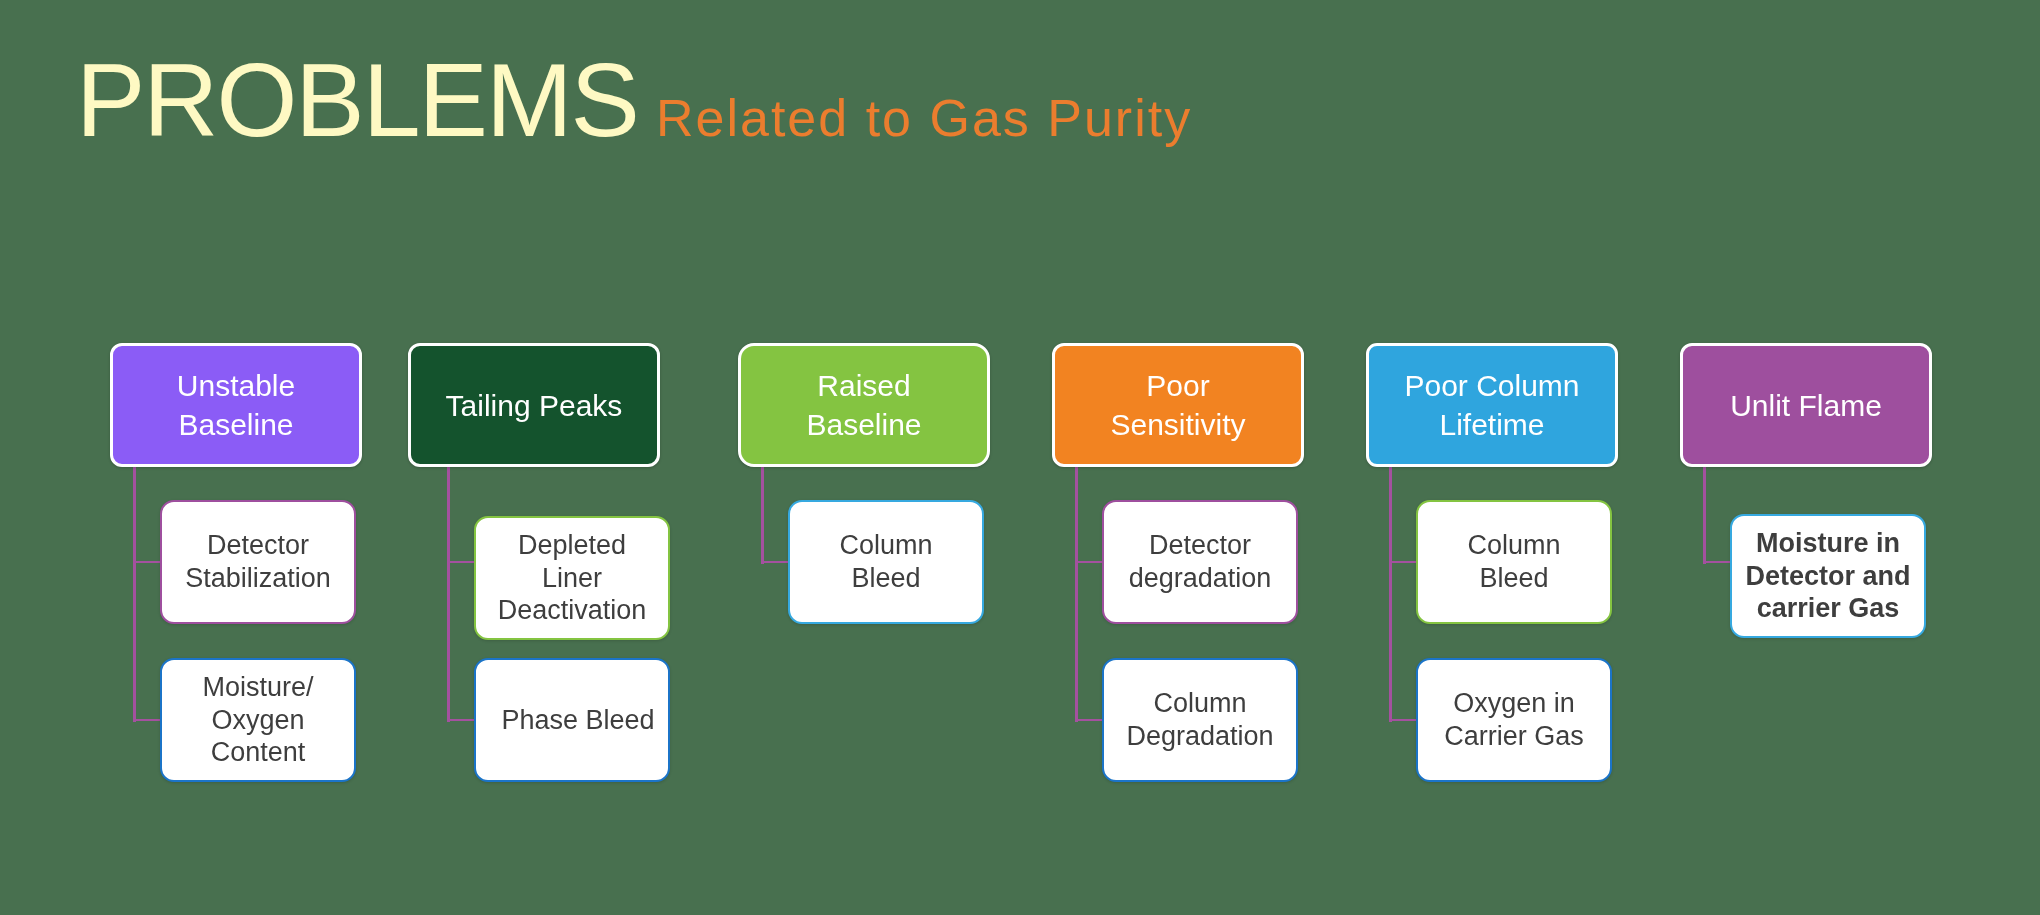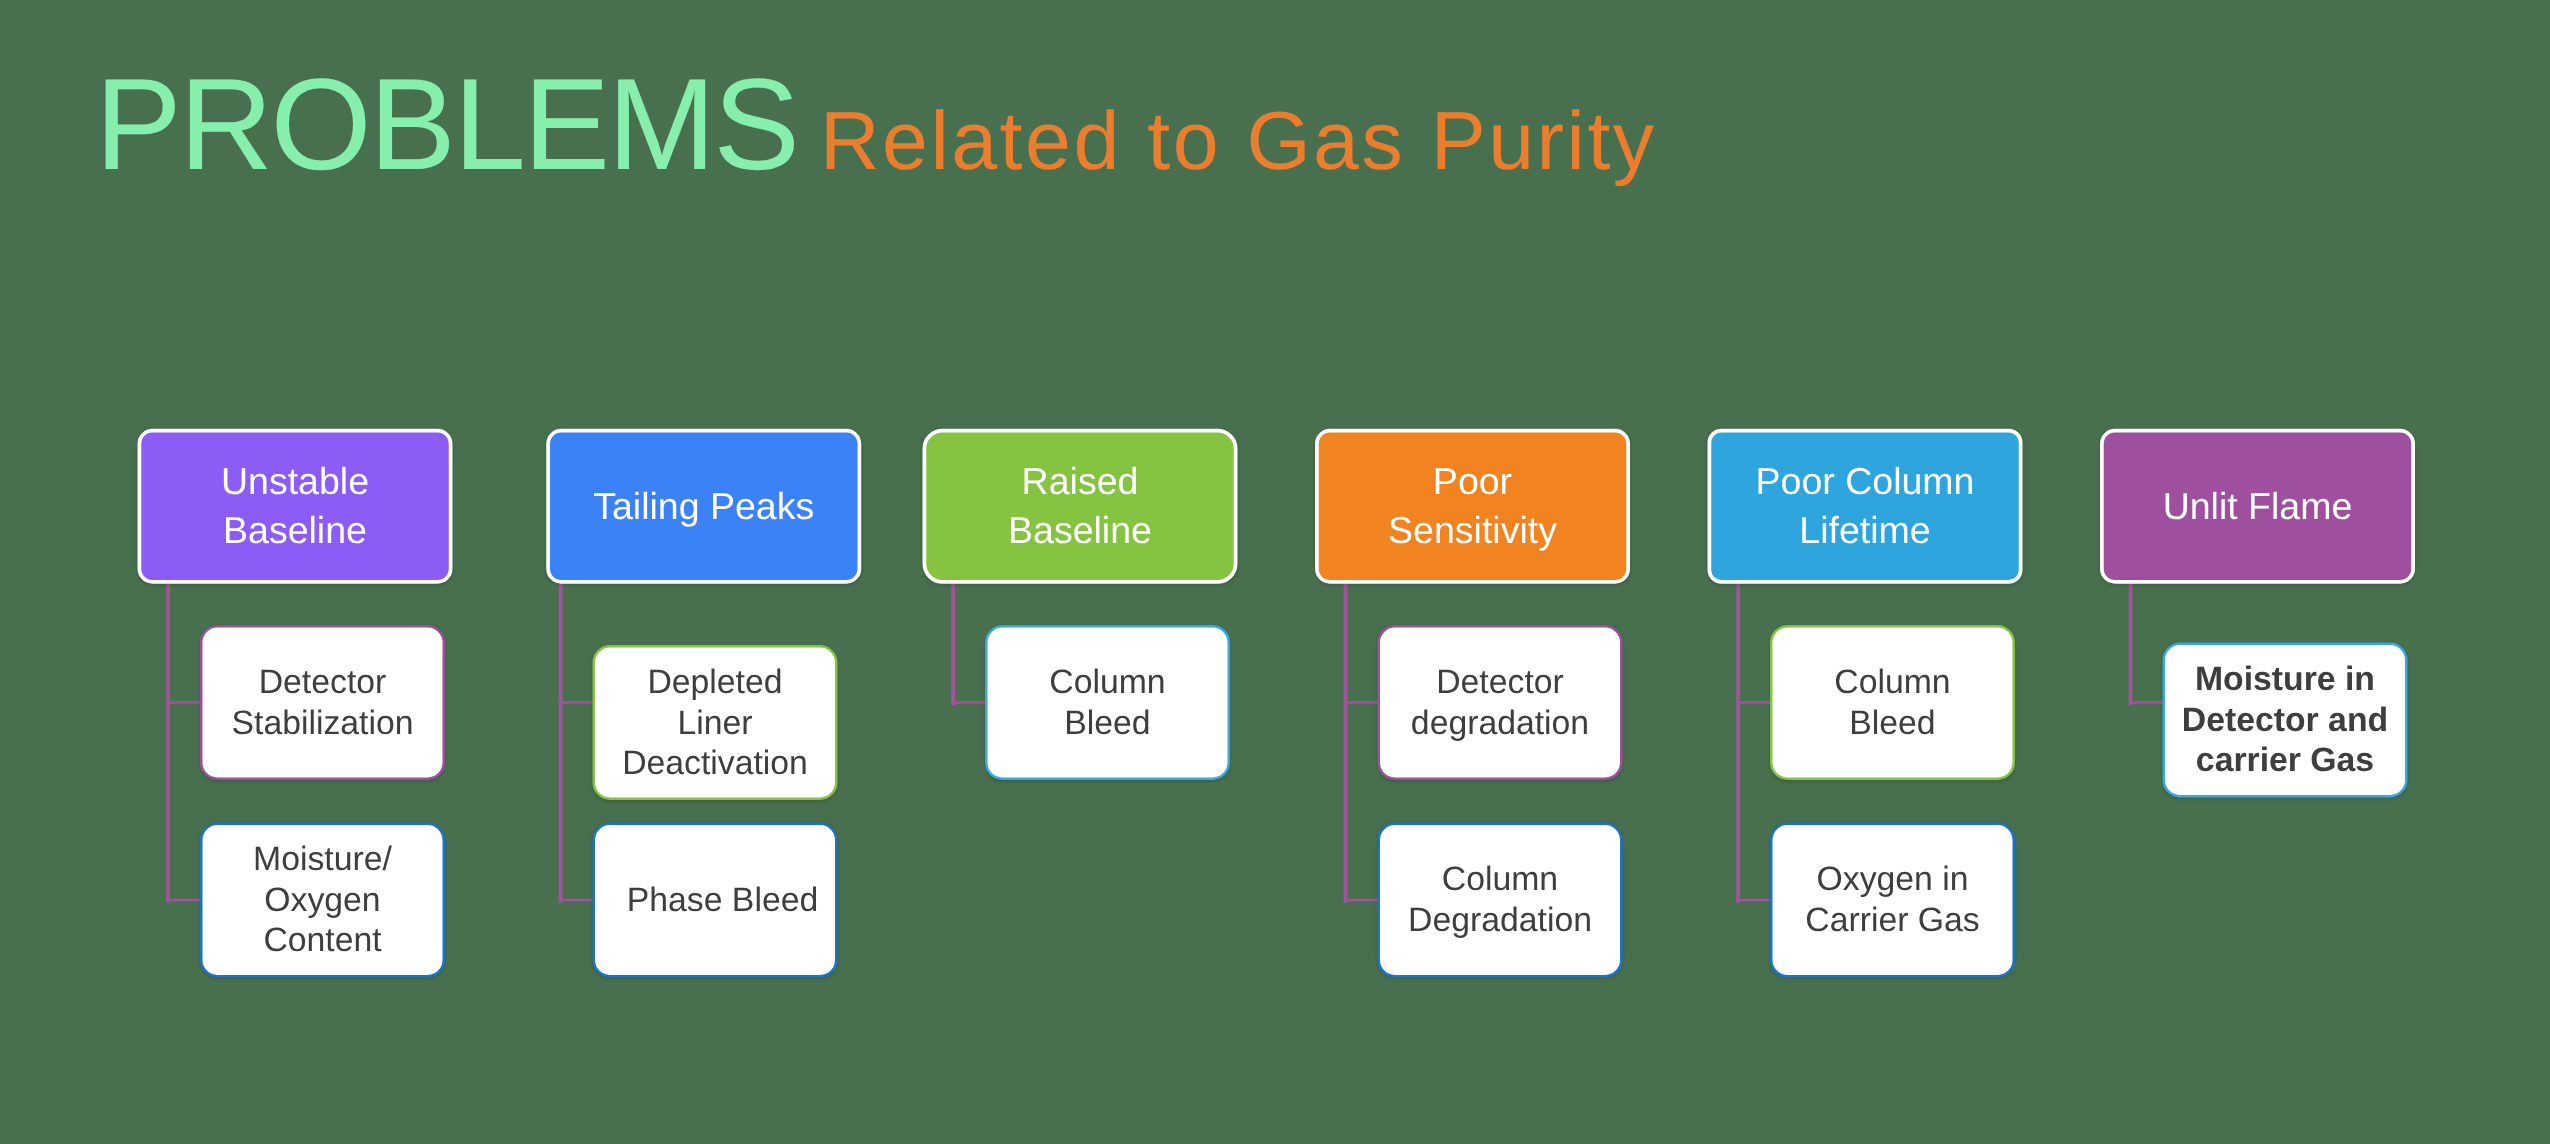--- a/index.html
+++ b/index.html
@@ -20,24 +20,24 @@
     top: 48px;
     display: flex;
     align-items: baseline;
     white-space: nowrap;
   }
   .title-main {
     font-size: 104px;
     line-height: 1;
     font-weight: 400;
     letter-spacing: -2px;
-    color: #86efac;
+    color: #fef9c3;
   }
   .title-sub {
-    font-size: 66px;
+    font-size: 52px;
     line-height: 1;
     font-weight: 400;
     letter-spacing: 2px;
     margin-left: 18px;
     color: #EB7D2E;
   }
 
   
   .header-box {
     position: absolute;
@@ -94,21 +94,21 @@
       <div class="header-box" style="left: 110px; top: 343px; background: #8b5cf6;">Unstable
 Baseline</div>
       <div class="conn-v" style="left: 133px; top: 465px; height: 256.5px; background: rgb(164, 81, 159);"></div>
       <div class="conn-h" style="left: 133px; top: 560.75px; width: 30px; background: rgb(164, 81, 159);"></div>
       <div class="child-box" style="left: 160px; top: 500px; border: 2px solid rgb(158, 79, 158);">Detector
 Stabilization</div>
       <div class="conn-h" style="left: 133px; top: 718.75px; width: 30px; background: rgb(164, 81, 159);"></div>
       <div class="child-box" style="left: 160px; top: 658px; border: 2px solid rgb(27, 116, 200);">Moisture/
 Oxygen
 Content</div>
-      <div class="header-box" style="left: 437px; top: 343px; background: #3b82f6;">Tailing Peaks</div>
+      <div class="header-box" style="left: 408px; top: 343px; background: #14532d;">Tailing Peaks</div>
       <div class="conn-v" style="left: 447px; top: 465px; height: 256.5px; background: rgb(164, 81, 159);"></div>
       <div class="conn-h" style="left: 447px; top: 560.75px; width: 30px; background: rgb(164, 81, 159);"></div>
       <div class="child-box" style="left: 474px; top: 500px; border: 2px solid rgb(132, 196, 65); margin-top: 16px;">Depleted
 Liner
 Deactivation</div>
       <div class="conn-h" style="left: 447px; top: 718.75px; width: 30px; background: rgb(164, 81, 159);"></div>
       <div class="child-box" style="left: 474px; top: 658px; border: 2px solid rgb(27, 116, 200); padding-left: 12px;">Phase Bleed</div>
       <div class="header-box" style="left: 738px; top: 343px; background: rgb(132, 196, 65); border-radius: 16px;">Raised
 Baseline</div>
       <div class="conn-v" style="left: 761px; top: 465px; height: 98.5px; background: rgb(164, 81, 159);"></div>

